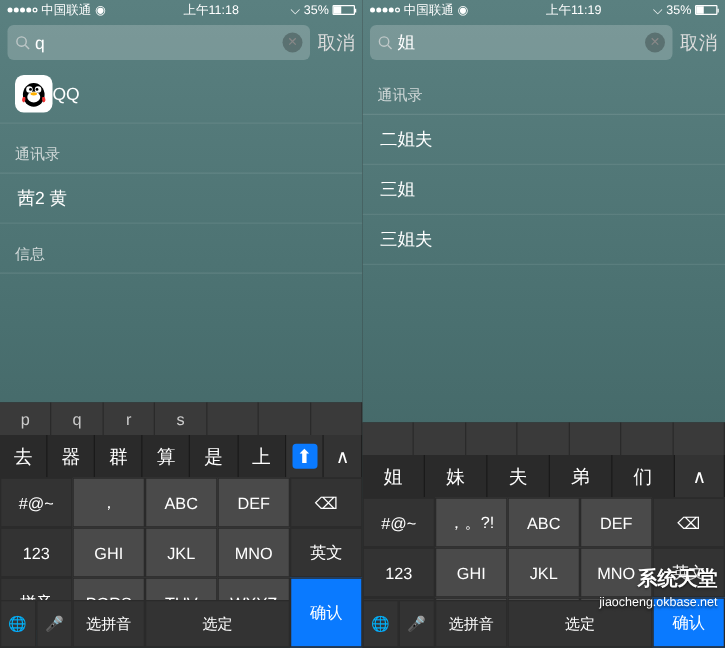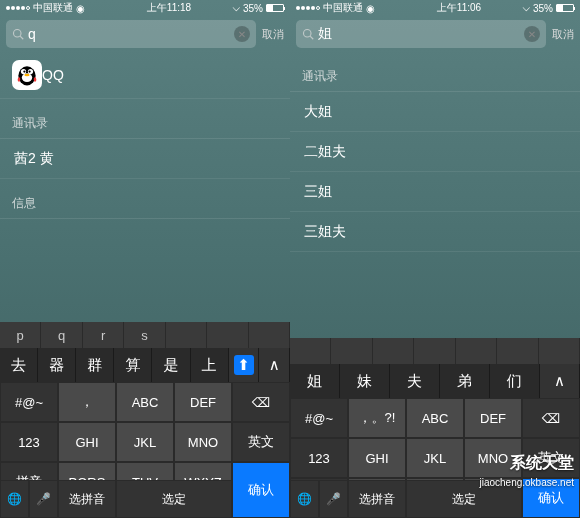--- a/index.html
+++ b/index.html
@@ -13,21 +13,21 @@
 .dot { width: 4px; height: 4px; border-radius: 50%; background: #fff; }
 .dot.empty { background: transparent; border: 0.5px solid #fff; }
 .battery { width: 18px; height: 8px; border: 1px solid #fff; border-radius: 1px; position: relative; }
 .battery::after { content: ''; position: absolute; right: -2px; top: 2px; width: 1px; height: 3px; background: #fff; }
 .battery-fill { width: 35%; height: 100%; background: #fff; }
 .search-row { display: flex; align-items: center; padding: 4px 6px; gap: 6px; }
 .search-box { flex: 1; background: rgba(255,255,255,0.2); border-radius: 5px; height: 28px; display: flex; align-items: center; padding: 0 6px; gap: 4px; }
 .search-icon { width: 12px; height: 12px; opacity: 0.7; }
 .search-input { flex: 1; color: #fff; font-size: 14px; background: transparent; border: none; outline: none; }
 .clear-btn { width: 16px; height: 16px; background: rgba(0,0,0,0.25); border-radius: 50%; display: flex; align-items: center; justify-content: center; font-size: 10px; color: #888; cursor: pointer; }
-.cancel { color: #ddd; font-size: 11px; cursor: pointer; font-family: Liberation Mono, monospace; }
+.cancel { color: #ddd; font-size: 15px; cursor: pointer; font-family: Liberation Mono, monospace; }
 .content { flex: 1; overflow: hidden; }
 .section-header { padding: 16px 12px 6px; font-size: 12px; color: #d0d8d8; border-bottom: 1px solid rgba(255,255,255,0.1); }
 .result-row { display: flex; align-items: center; padding: 8px 12px; border-bottom: 1px solid rgba(255,255,255,0.08); cursor: pointer; min-height: 40px; }
 .result-row.no-icon { padding-left: 14px; }
 .app-icon { width: 30px; height: 30px; border-radius: 7px; background: #fff; display: flex; align-items: center; justify-content: center; }
 .result-label { color: #fff; font-size: 14px; }
 .keyboard { background: #1a1a1a; }
 .suggest-row { display: flex; height: 26px; background: #3a3a3a; }
 .suggest-cell { flex: 1; display: flex; align-items: center; justify-content: center; color: #ccc; font-size: 13px; border-right: 1px solid #2a2a2a; }
 .candidate-row { display: flex; height: 34px; background: #2a2a2a; }
@@ -168,21 +168,21 @@
       <div class="dots">
           <div class="dot"></div>
           <div class="dot"></div>
           <div class="dot"></div>
           <div class="dot"></div>
           <div class="dot empty"></div>
         </div>
       <span>中国联通</span>
       <span>◉</span>
     </div>
-    <div class="status-center">上午11:06</div>
+    <div class="status-center">上午11:19</div>
     <div class="status-right">
       <span>⌵</span>
       <span>35%</span>
       <div class="battery">
           <div class="battery-fill"></div>
         </div>
     </div>
   </div>
 
   <div class="search-row">
@@ -192,23 +192,20 @@
           <line x1="11" y1="11" x2="15" y2="15" stroke="#ddd" stroke-width="1.5"></line>
         </svg>
       <input class="search-input" value="姐" style="">
       <div class="clear-btn">✕</div>
     </div>
     <div class="cancel">取消</div>
   </div>
 
   <div class="content">
     <div class="section-header">通讯录</div>
-    <div class="result-row no-icon">
-        <span class="result-label">大姐</span>
-      </div>
     <div class="result-row no-icon">
         <span class="result-label">二姐夫</span>
       </div>
     <div class="result-row no-icon">
         <span class="result-label">三姐</span>
       </div>
     <div class="result-row no-icon">
         <span class="result-label">三姐夫</span>
       </div>
   </div>

